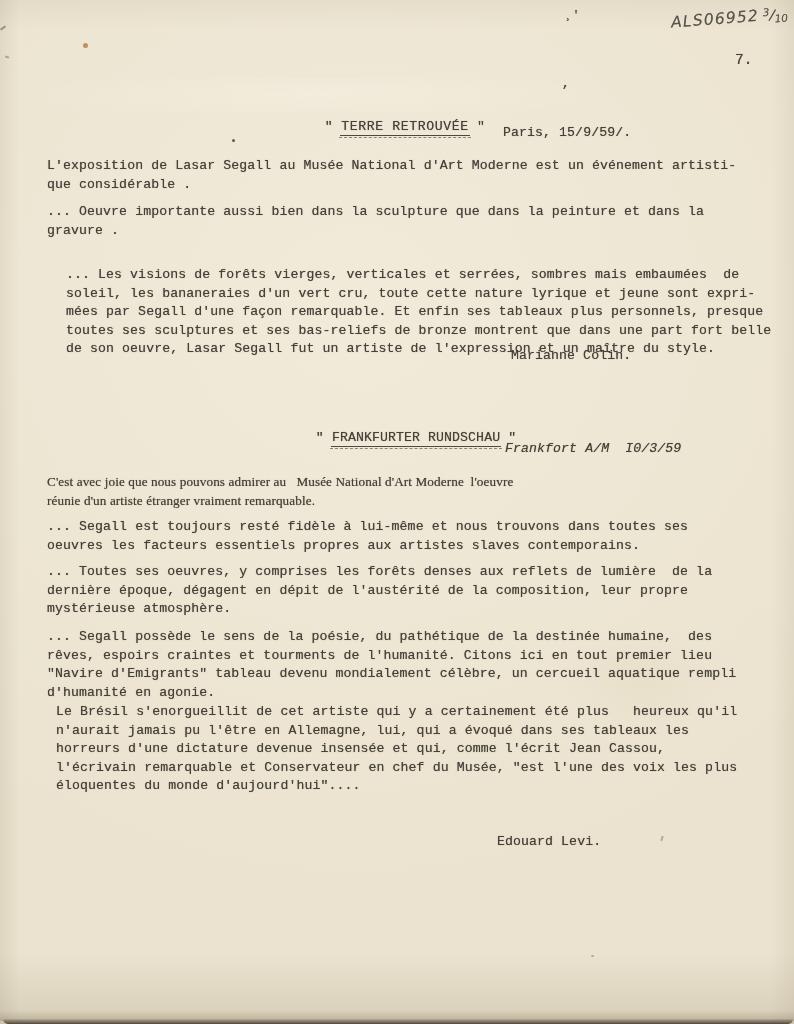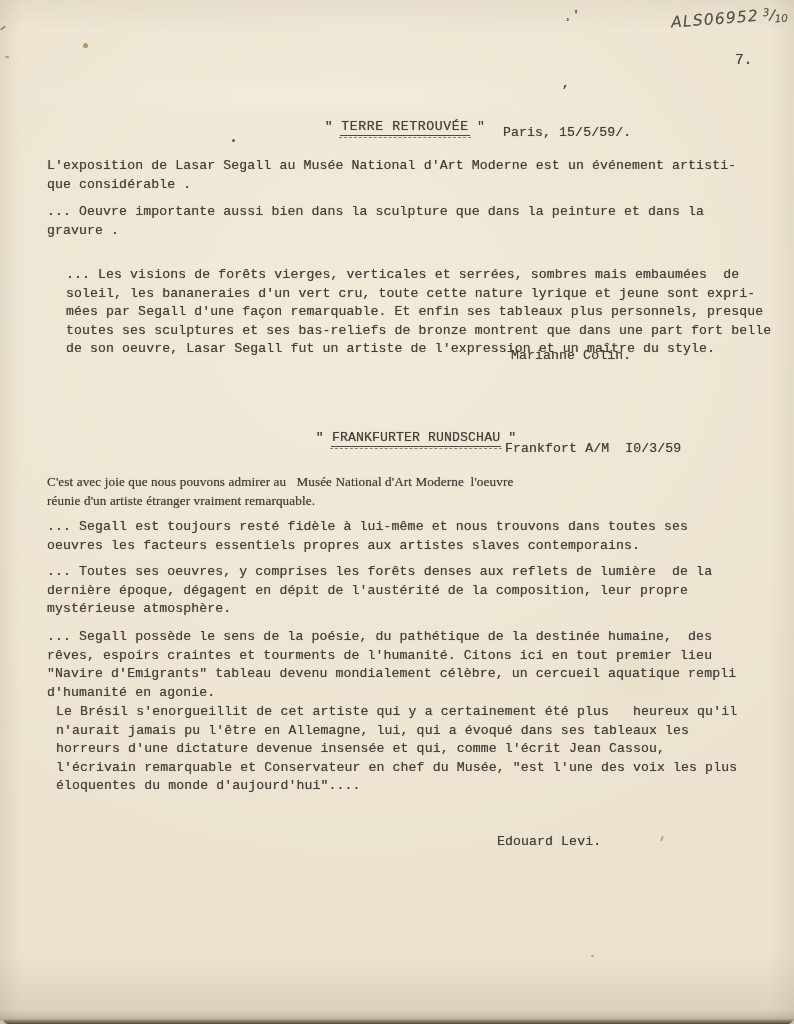--- a/index.html
+++ b/index.html
@@ -93,38 +93,38 @@
 
   <div class="handwriting">
     <span>ALS06952</span><span class="frac"><span class="num">3</span><span class="slash">/</span><span class="den">10</span></span>
   </div>
 
   <div class="typed page-number">7.</div>
 
   <div class="typed title-row ls-wide" style="top:99px; transform:translateX(-9px);">
     <span class="q">"</span><span class="title-text">TERRE RETROUVÉE</span><span class="q">"</span>
   </div>
-  <div class="typed" style="top:124px; left:503px;">Paris, 15/5/59/.</div>
+  <div class="typed" style="top:124px; left:503px;">Paris, 15/9/59/.</div>
 
   <div class="typed para" style="top:157px;">L'exposition de Lasar Segall au Musée National d'Art Moderne est un événement artisti-
 que considérable .</div>
   <div class="typed para" style="top:203px;">... Oeuvre importante aussi bien dans la sculpture que dans la peinture et dans la
 gravure .</div>
   <div class="typed para" style="top:266px;margin-left:19px;">... Les visions de forêts vierges, verticales et serrées, sombres mais embaumées  de
 soleil, les bananeraies d'un vert cru, toute cette nature lyrique et jeune sont expri-
 mées par Segall d'une façon remarquable. Et enfin ses tableaux plus personnels, presque
 toutes ses sculptures et ses bas-reliefs de bronze montrent que dans une part fort belle
 de son oeuvre, Lasar Segall fut un artiste de l'expression et un maître du style.</div>
 
   <div class="typed" style="top:347px; left:511px;text-align:right;">Marianne Colin.</div>
 
   <div class="typed title-row" style="top:410px; transform:translateX(3px);">
     <span class="q">"</span><span class="title-text">FRANKFURTER RUNDSCHAU</span><span class="q">"</span>
   </div>
-  <div class="typed" style="top:440px; left:505px;">Frankfort A/M  I0/3/59</div>
+  <div class="typed" style="top:440px; left:505px;font-style:italic;">Frankfort A/M  I0/3/59</div>
 
   <div class="typed para" style="top:473px;font-family:Liberation Serif, serif;">C'est avec joie que nous pouvons admirer au   Musée National d'Art Moderne  l'oeuvre
 réunie d'un artiste étranger vraiment remarquable.</div>
   <div class="typed para" style="top:518px;">... Segall est toujours resté fidèle à lui-même et nous trouvons dans toutes ses
 oeuvres les facteurs essentiels propres aux artistes slaves contemporains.</div>
   <div class="typed para" style="top:563px;">... Toutes ses oeuvres, y comprises les forêts denses aux reflets de lumière  de la
 dernière époque, dégagent en dépit de l'austérité de la composition, leur propre
 mystérieuse atmosphère.</div>
   <div class="typed para" style="top:628px;">... Segall possède le sens de la poésie, du pathétique de la destinée humaine,  des
 rêves, espoirs craintes et tourments de l'humanité. Citons ici en tout premier lieu

